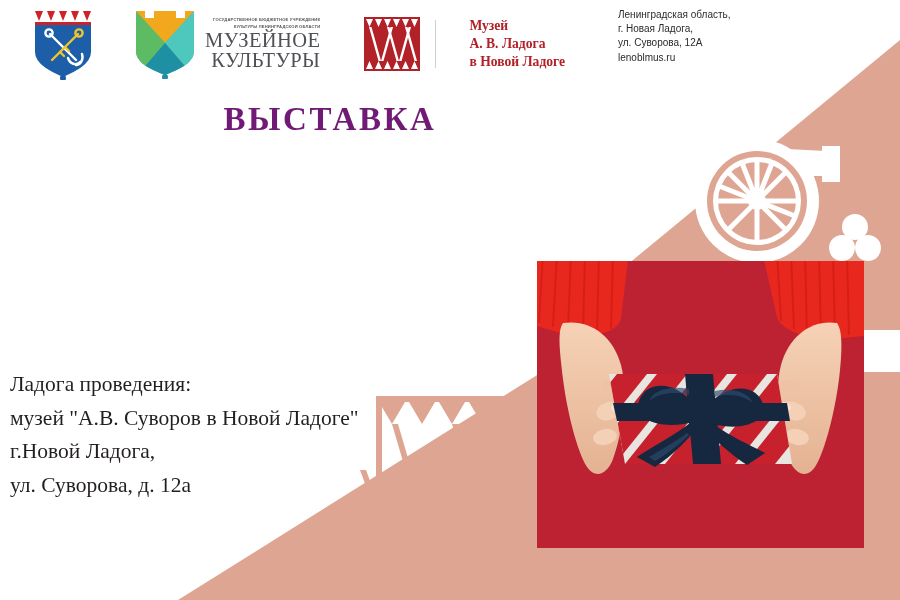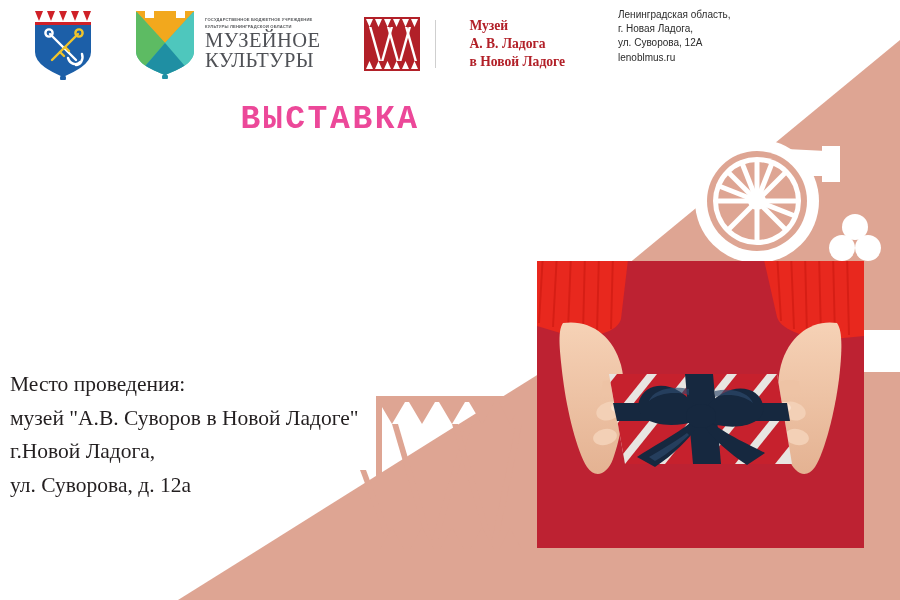--- a/index.html
+++ b/index.html
@@ -21,21 +21,21 @@
   .bg-layer { position:absolute; inset:0; z-index:0; }
   .bg-svg { position:absolute; inset:0; width:900px; height:600px; display:block; }
 
   
   .logo-row {
     position:absolute; top:0; left:0; width:900px; height:88px;
     z-index:5;
     display:flex; align-items:center;
   }
   .logo-oblast { margin-left:32px; width:62px; height:72px; }
-  .logo-agency { margin-left:40px; display:flex; align-items:center; }
+  .logo-agency { margin-left:40px; display:flex; align-items:center;text-align:right; }
   .logo-agency .shield { width:62px; height:70px; }
   .logo-agency .txt { margin-left:9px; }
   .agency-small {
     font-family:"Liberation Sans", sans-serif;
     font-size:4.1px; line-height:1.32;
     letter-spacing:0.18px;
     color:#55575a;
     text-transform:uppercase;
     font-weight:700;
     margin-bottom:1px;
@@ -70,24 +70,24 @@
     font-size:10px; line-height:1.42;
     color:#2b2b2b;
     white-space:nowrap;
   }
 
   
   .kicker {
     position:absolute; top:101px; left:0; width:660px;
     z-index:6;
     text-align:center;
-    font-family:Liberation Mono, monospace;
+    font-family:Liberation Serif, serif;
     font-size:33px; font-weight:700;
     letter-spacing:2.6px;
-    color:#ec4899;
+    color:#701a75;
   }
   .headline {
     position:absolute; top:146px; left:0; width:660px;
     z-index:6;
     text-align:center;
     font-family:"Liberation Serif", serif;
     font-size:62px; font-weight:700;
     letter-spacing:1.2px;
     color:#a81016;
     white-space:nowrap;
@@ -324,21 +324,21 @@
     <div>Ленинградская область,</div>
     <div>г. Новая Ладога,</div>
     <div>ул. Суворова, 12А</div>
     <div>lenoblmus.ru</div>
   </div>
 
   <div class="kicker">ВЫСТАВКА</div>
 
 
   <div class="venue">
-    <div>Место проведения:</div>
+    <div>Ладога проведения:</div>
     <div>музей "А.В. Суворов в Новой Ладоге"</div>
     <div>г.Новой Ладога,</div>
     <div>ул. Суворова, д. 12а</div>
   </div>
 
   <div class="photo">
     <svg viewBox="0 0 327 287" xmlns="http://www.w3.org/2000/svg" aria-hidden="true">
       <defs>
         <clipPath id="boxClip">
           <polygon points="72,113 240,113 255,203 88,203"></polygon>

